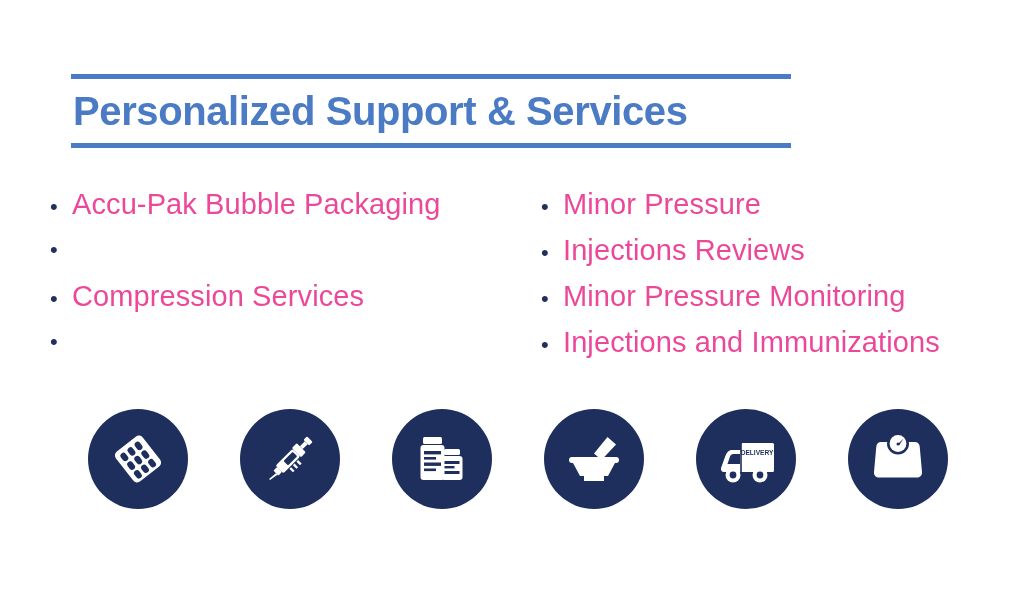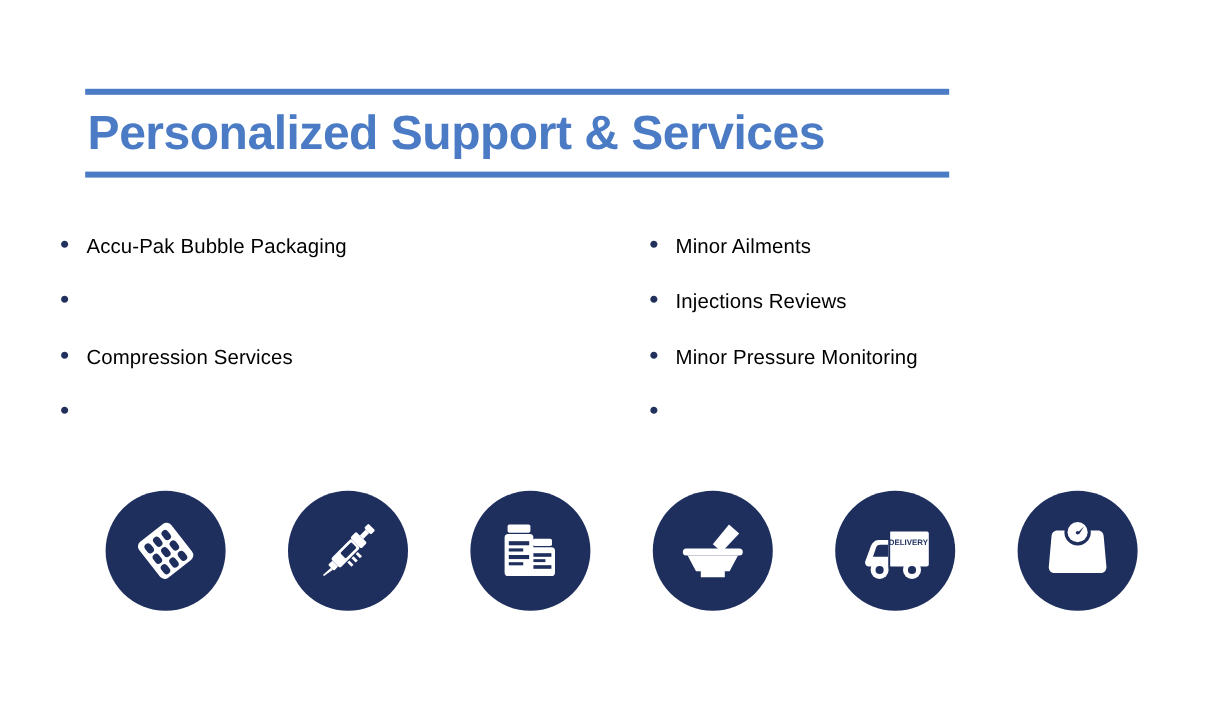--- a/index.html
+++ b/index.html
@@ -76,22 +76,22 @@
   .bullet {
     width: 22px;
     flex: 0 0 22px;
     text-align: left;
     font-size: 22px;
     line-height: 46px;
     color: #22305c;
   }
 
   .service-label {
-    font-size: 17px;
-    color: #000000;
+    font-size: 29px;
+    color: #ec4899;
     letter-spacing: 0.1px;
   }
 
   
   .icon-row {
     position: absolute;
     left: 88px;
     top: 409px;
     display: flex;
     gap: 52px;
@@ -135,32 +135,33 @@
         <span class="service-label">Compression Services</span>
       </div>
       <div class="service-item">
         <span class="bullet">•</span>
       </div>
     </div>
 
     <div class="list-col col-right">
       <div class="service-item">
         <span class="bullet">•</span>
-        <span class="service-label">Minor Ailments</span>
+        <span class="service-label">Minor Pressure</span>
       </div>
       <div class="service-item">
         <span class="bullet">•</span>
         <span class="service-label">Injections Reviews</span>
       </div>
       <div class="service-item">
         <span class="bullet">•</span>
         <span class="service-label">Minor Pressure Monitoring</span>
       </div>
       <div class="service-item">
         <span class="bullet">•</span>
+        <span class="service-label">Injections and Immunizations</span>
       </div>
     </div>
 
   </div>
 
   <div class="icon-row">
 
     <div class="icon-circle">
       <span>
         <svg width="62" height="62" viewBox="0 0 62 62">

